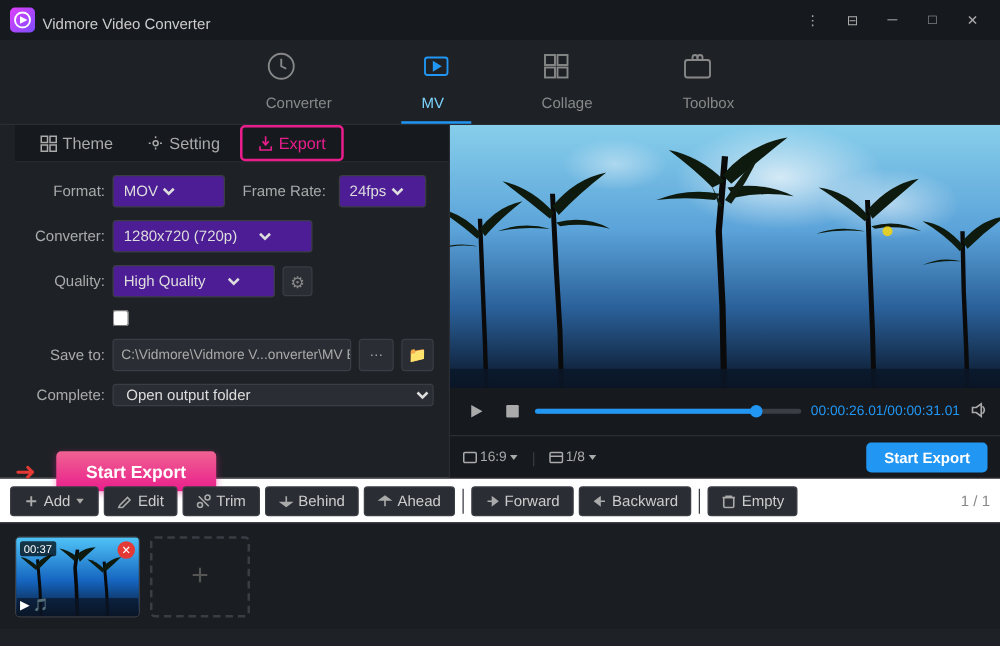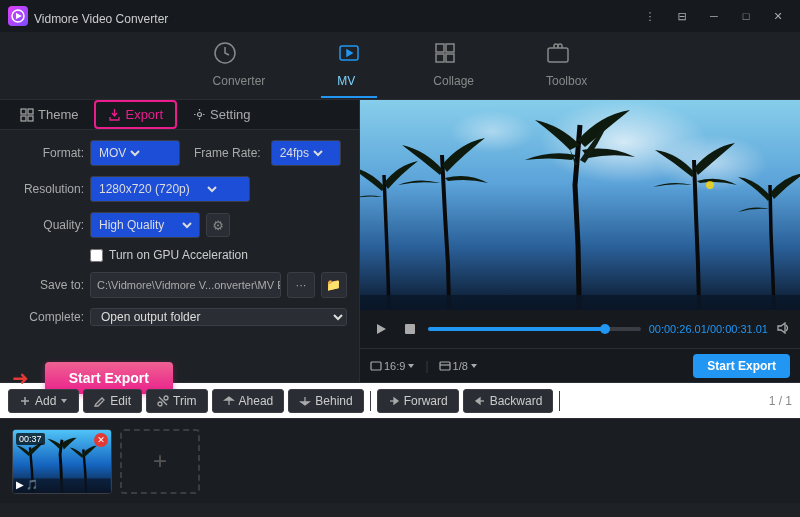--- a/index.html
+++ b/index.html
@@ -102,20 +102,21 @@
 
     
     .sub-tabs {
       height: 38px;
       display: flex;
       align-items: center;
       background: #16191e;
       border-bottom: 1px solid #2a2d33;
       padding: 0 8px;
       gap: 4px;
+      margin-left: 12px;
     }
     .sub-tab {
       display: flex;
       align-items: center;
       gap: 4px;
       padding: 5px 12px;
       cursor: pointer;
       color: #aaa;
       font-size: 13px;
       border-radius: 3px;
@@ -153,21 +154,21 @@
       cursor: pointer;
       font-size: 11px;
     }
     .info-icon {
       color: #666;
       cursor: pointer;
       font-size: 11px;
     }
     .select-box {
       height: 26px;
-      background: #1d4ed8;
+      background: #4c1d95;
       border: 1px solid #3a3d44;
       border-radius: 3px;
       color: #ddd;
       font-size: 12px;
       padding: 0 4px;
       cursor: pointer;
       display: flex;
       align-items: center;
       gap: 4px;
     }
@@ -566,32 +567,32 @@
     <div class="sub-tabs">
       <div class="sub-tab">
         <svg width="14" height="14" viewBox="0 0 14 14" fill="none" stroke="#aaa" stroke-width="1.2">
             <rect x="1" y="1" width="5" height="5"></rect>
             <rect x="8" y="1" width="5" height="5"></rect>
             <rect x="1" y="8" width="5" height="5"></rect>
             <rect x="8" y="8" width="5" height="5"></rect>
           </svg>
         <span>Theme</span>
       </div>
-      <div class="sub-tab export-tab">
-        <svg width="13" height="13" viewBox="0 0 13 13" fill="none" stroke="#e91e8c" stroke-width="1.3">
-            <path d="M2 9v3h9V9M6.5 1v7M4 5l2.5 3 2.5-3"></path>
-          </svg>
-        <span>Export</span>
-      </div>
       <div class="sub-tab">
         <svg width="13" height="13" viewBox="0 0 13 13" fill="none" stroke="#aaa" stroke-width="1.2">
             <circle cx="6.5" cy="6.5" r="2"></circle>
             <path d="M6.5 1v1.5M6.5 10v1.5M1 6.5h1.5M10 6.5h1.5"></path>
           </svg>
         <span>Setting</span>
+      </div>
+      <div class="sub-tab export-tab">
+        <svg width="13" height="13" viewBox="0 0 13 13" fill="none" stroke="#e91e8c" stroke-width="1.3">
+            <path d="M2 9v3h9V9M6.5 1v7M4 5l2.5 3 2.5-3"></path>
+          </svg>
+        <span>Export</span>
       </div>
     </div>
 
     <div class="settings-form">
 
 
       <div class="form-row">
         <span class="form-label">Format:</span>
         <div class="select-box" style="width:90px">
           <select>
@@ -604,43 +605,42 @@
         <div class="select-box" style="width:70px;margin-left:4px">
           <select>
             <option>24fps</option>
             <option>30fps</option>
             <option>60fps</option>
           </select>
         </div>
       </div>
 
       <div class="form-row">
-        <span class="form-label">Resolution:</span>
+        <span class="form-label">Converter:</span>
         <div class="select-box" style="width:160px">
           <select>
             <option>1280x720 (720p)</option>
             <option>1920x1080 (1080p)</option>
           </select>
         </div>
       </div>
 
       <div class="form-row">
         <span class="form-label">Quality:</span>
-        <div class="select-box" style="width:110px">
+        <div class="select-box" style="width:130px">
           <select>
             <option>High Quality</option>
             <option>Normal Quality</option>
           </select>
         </div>
         <button class="gear-btn">⚙</button>
       </div>
 
       <div class="checkbox-row">
         <input type="checkbox" style="">
-        <span>Turn on GPU Acceleration</span>
       </div>
 
       <div class="form-row save-to-row">
         <span class="form-label">Save to:</span>
         <div class="path-box">C:\Vidmore\Vidmore V...onverter\MV Exported</div>
         <div class="path-dots">···</div>
         <div class="folder-btn">📁</div>
       </div>
 
       <div class="form-row">
@@ -773,47 +773,54 @@
     <svg width="12" height="12" viewBox="0 0 12 12" fill="none" stroke="#aaa" stroke-width="1.3">
         <line x1="2" y1="2" x2="10" y2="10"></line>
         <circle cx="3" cy="9" r="2"></circle>
         <circle cx="9" cy="3" r="2"></circle>
       </svg>
     <span>Trim</span>
   </div>
   <div class="toolbar-btn">
     <svg width="12" height="12" viewBox="0 0 12 12" fill="none" stroke="#aaa" stroke-width="1.3">
         <line x1="6" y1="2" x2="6" y2="10"></line>
-        <polygon points="2,5 6,2 10,5" fill="#aaa"></polygon>
-      </svg>
-    <span>Ahead</span>
+        <polygon points="2,7 6,10 10,7" fill="#aaa"></polygon>
+      </svg>
+    <span>Behind</span>
   </div>
   <div class="toolbar-btn">
     <svg width="12" height="12" viewBox="0 0 12 12" fill="none" stroke="#aaa" stroke-width="1.3">
         <line x1="6" y1="2" x2="6" y2="10"></line>
-        <polygon points="2,7 6,10 10,7" fill="#aaa"></polygon>
-      </svg>
-    <span>Behind</span>
+        <polygon points="2,5 6,2 10,5" fill="#aaa"></polygon>
+      </svg>
+    <span>Ahead</span>
   </div>
   <div class="toolbar-sep"></div>
   <div class="toolbar-btn">
     <svg width="12" height="12" viewBox="0 0 12 12" fill="none" stroke="#aaa" stroke-width="1.3">
         <path d="M2 6 L8 6"></path>
         <polygon points="6,3 10,6 6,9" fill="#aaa"></polygon>
       </svg>
     <span>Forward</span>
   </div>
   <div class="toolbar-btn">
     <svg width="12" height="12" viewBox="0 0 12 12" fill="none" stroke="#aaa" stroke-width="1.3">
         <path d="M10 6 L4 6"></path>
         <polygon points="6,3 2,6 6,9" fill="#aaa"></polygon>
       </svg>
     <span>Backward</span>
   </div>
   <div class="toolbar-sep"></div>
+  <div class="toolbar-btn">
+    <svg width="12" height="12" viewBox="0 0 12 12" fill="none" stroke="#aaa" stroke-width="1.3">
+        <rect x="2" y="3" width="8" height="8" rx="1"></rect>
+        <path d="M1 3h10M4 3V2h4v1"></path>
+      </svg>
+    <span>Empty</span>
+  </div>
   <span class="page-info">1 / 1</span>
 </div>
 
 <div class="clips-area">
   <div class="clip-item">
     <div class="clip-thumbnail">
       <div style="position:absolute;inset:0;background:linear-gradient(180deg,#4fc3f7 0%,#1565c0 55%,#0a1628 100%)"></div>
       <svg style="position:absolute;inset:0;width:100%;height:100%" viewBox="0 0 100 65">
         <path d="M50 65 L49 40 L48 25 L50 10" stroke="#0a0a0a" stroke-width="3" fill="none"></path>
         <path d="M50 16 Q42 10 35 9 Q43 15 48 20" fill="#0d1a0d"></path>

